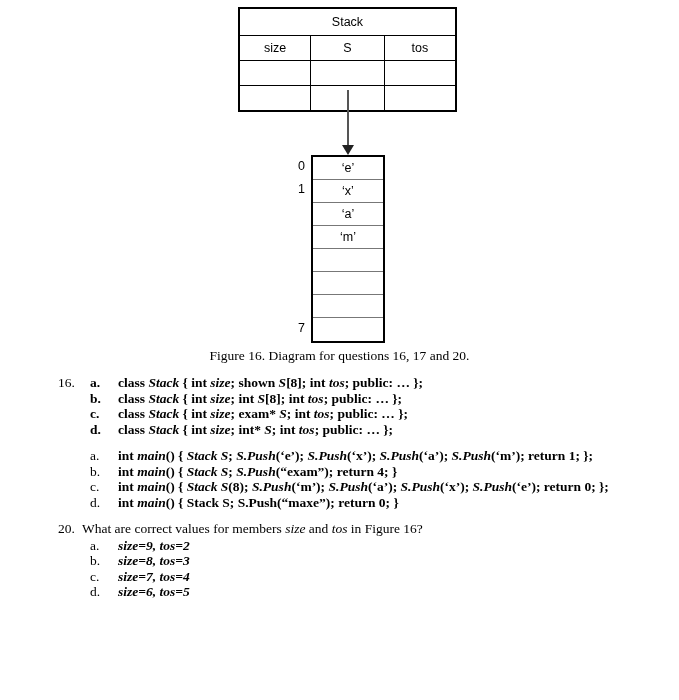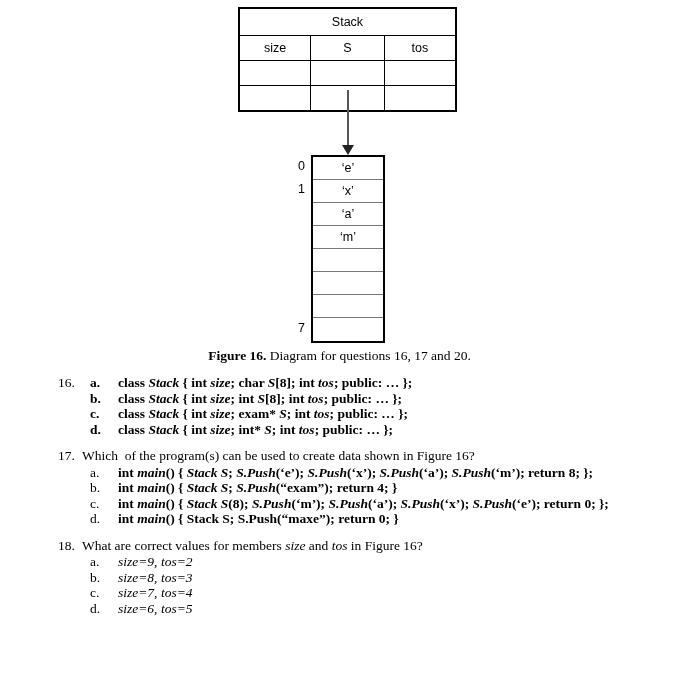--- a/index.html
+++ b/index.html
@@ -96,21 +96,21 @@
 
   
   .figure-caption {
     position: absolute;
     left: 0;
     top: 348px;
     width: 679px;
     text-align: center;
     font-size: 13.5px;
   }
-  .figure-caption .fig-label { font-weight: bold; }
+  .figure-caption .fig-label { font-weight: normal; }
 
   
   #questions {
     position: absolute;
     left: 0;
     top: 374px;
     width: 679px;
     font-size: 13.5px;
     line-height: 15.5px;
   }
@@ -145,21 +145,21 @@
     text-align: left;
   }
   .opt-bold .option-letter { font-weight: bold; }
   .opt-bold .option-text   { font-weight: bold; }
   .opt-plainletter .option-letter { font-weight: normal; }
 
   .option-text i, .q-line i { font-style: italic; }
   .option-text b { font-weight: bold; }
 
   .q18 .option-row { padding-left: 118px; }
-  .q18 .option-text { font-style: italic; font-weight: normal; }
+  .q18 .option-text { font-style: italic; font-weight: bold; }
 </style>
 </head>
 <body>
 
 <div id="figure-area">
 
   <table class="stack-table">
     <tbody>
         <tr>
       <td class="title-cell" colspan="3">Stack</td>
@@ -203,37 +203,36 @@
   <div class="figure-caption">
     <span class="fig-label">Figure 16.</span>
     <span>Diagram for questions 16, 17 and 20.</span>
   </div>
 </div>
 
 <div id="questions">
     <div class="question-block">
       <div class="q-line"><span class="q-num">16.</span></div>
       <div class="options">
-        <div class="option-row opt-bold"><span class="option-letter">a.</span><span class="option-text"><b>class</b> <i><b>Stack</b></i> <b>{ int</b> <i><b>size</b></i><b>; char</b> <i><b>S</b></i><b>[8]; int</b> <i><b>tos</b></i><b>; public: … };</b></span></div>
+        <div class="option-row opt-bold"><span class="option-letter">a.</span><span class="option-text"><b>class</b> <i><b>Stack</b></i> <b>{ int</b> <i><b>size</b></i><b>; shown</b> <i><b>S</b></i><b>[8]; int</b> <i><b>tos</b></i><b>; public: … };</b></span></div>
         <div class="option-row opt-bold"><span class="option-letter">b.</span><span class="option-text"><b>class</b> <i><b>Stack</b></i> <b>{ int</b> <i><b>size</b></i><b>; int</b> <i><b>S</b></i><b>[8]; int</b> <i><b>tos</b></i><b>; public: … };</b></span></div>
         <div class="option-row opt-bold"><span class="option-letter">c.</span><span class="option-text"><b>class</b> <i><b>Stack</b></i> <b>{ int</b> <i><b>size</b></i><b>; exam*</b> <i><b>S</b></i><b>; int</b> <i><b>tos</b></i><b>; public: … };</b></span></div>
         <div class="option-row opt-bold"><span class="option-letter">d.</span><span class="option-text"><b>class</b> <i><b>Stack</b></i> <b>{ int</b> <i><b>size</b></i><b>; int*</b> <i><b>S</b></i><b>; int</b> <i><b>tos</b></i><b>; public: … };</b></span></div>
       </div>
     </div>
     <div class="question-block">
-      <div class="q-line"><span class="q-num">17.</span><span>Which&nbsp; of the program(s) can be used to create data shown in Figure 16?</span></div>
       <div class="options">
-        <div class="option-row opt-plainletter"><span class="option-letter">a.</span><span class="option-text"><b>int</b> <i><b>main</b></i><b>() {</b> <i><b>Stack S</b></i><b>;</b> <i><b>S.Push</b></i><b>(‘e’);</b> <i><b>S.Push</b></i><b>(‘x’);</b> <i><b>S.Push</b></i><b>(‘a’);</b> <i><b>S.Push</b></i><b>(‘m’); return 8; };</b></span></div>
+        <div class="option-row opt-plainletter"><span class="option-letter">a.</span><span class="option-text"><b>int</b> <i><b>main</b></i><b>() {</b> <i><b>Stack S</b></i><b>;</b> <i><b>S.Push</b></i><b>(‘e’);</b> <i><b>S.Push</b></i><b>(‘x’);</b> <i><b>S.Push</b></i><b>(‘a’);</b> <i><b>S.Push</b></i><b>(‘m’); return 1; };</b></span></div>
         <div class="option-row opt-plainletter"><span class="option-letter">b.</span><span class="option-text"><b>int</b> <i><b>main</b></i><b>() {</b> <i><b>Stack S</b></i><b>;</b> <i><b>S.Push</b></i><b>(“exam”); return 4; }</b></span></div>
         <div class="option-row opt-plainletter"><span class="option-letter">c.</span><span class="option-text"><b>int</b> <i><b>main</b></i><b>() {</b> <i><b>Stack S</b></i><b>(8);</b> <i><b>S.Push</b></i><b>(‘m’);</b> <i><b>S.Push</b></i><b>(‘a’);</b> <i><b>S.Push</b></i><b>(‘x’);</b> <i><b>S.Push</b></i><b>(‘e’); return 0; };</b></span></div>
         <div class="option-row opt-plainletter"><span class="option-letter">d.</span><span class="option-text"><b>int</b> <i><b>main</b></i><b>() { Stack S; S.Push(“maxe”); return 0; }</b></span></div>
       </div>
     </div>
     <div class="question-block q18">
-      <div class="q-line"><span class="q-num">18.</span><span>What are correct values for members <i>size</i> and <i>tos</i> in Figure 16?</span></div>
+      <div class="q-line"><span class="q-num">20.</span><span>What are correct values for members <i>size</i> and <i>tos</i> in Figure 16?</span></div>
       <div class="options">
         <div class="option-row opt-plainletter"><span class="option-letter">a.</span><span class="option-text"><i>size</i>=9, <i>tos</i>=2</span></div>
         <div class="option-row opt-plainletter"><span class="option-letter">b.</span><span class="option-text"><i>size</i>=8, <i>tos</i>=3</span></div>
         <div class="option-row opt-plainletter"><span class="option-letter">c.</span><span class="option-text"><i>size</i>=7, <i>tos</i>=4</span></div>
         <div class="option-row opt-plainletter"><span class="option-letter">d.</span><span class="option-text"><i>size</i>=6, <i>tos</i>=5</span></div>
       </div>
     </div>
   </div>
 
 </body></html>

